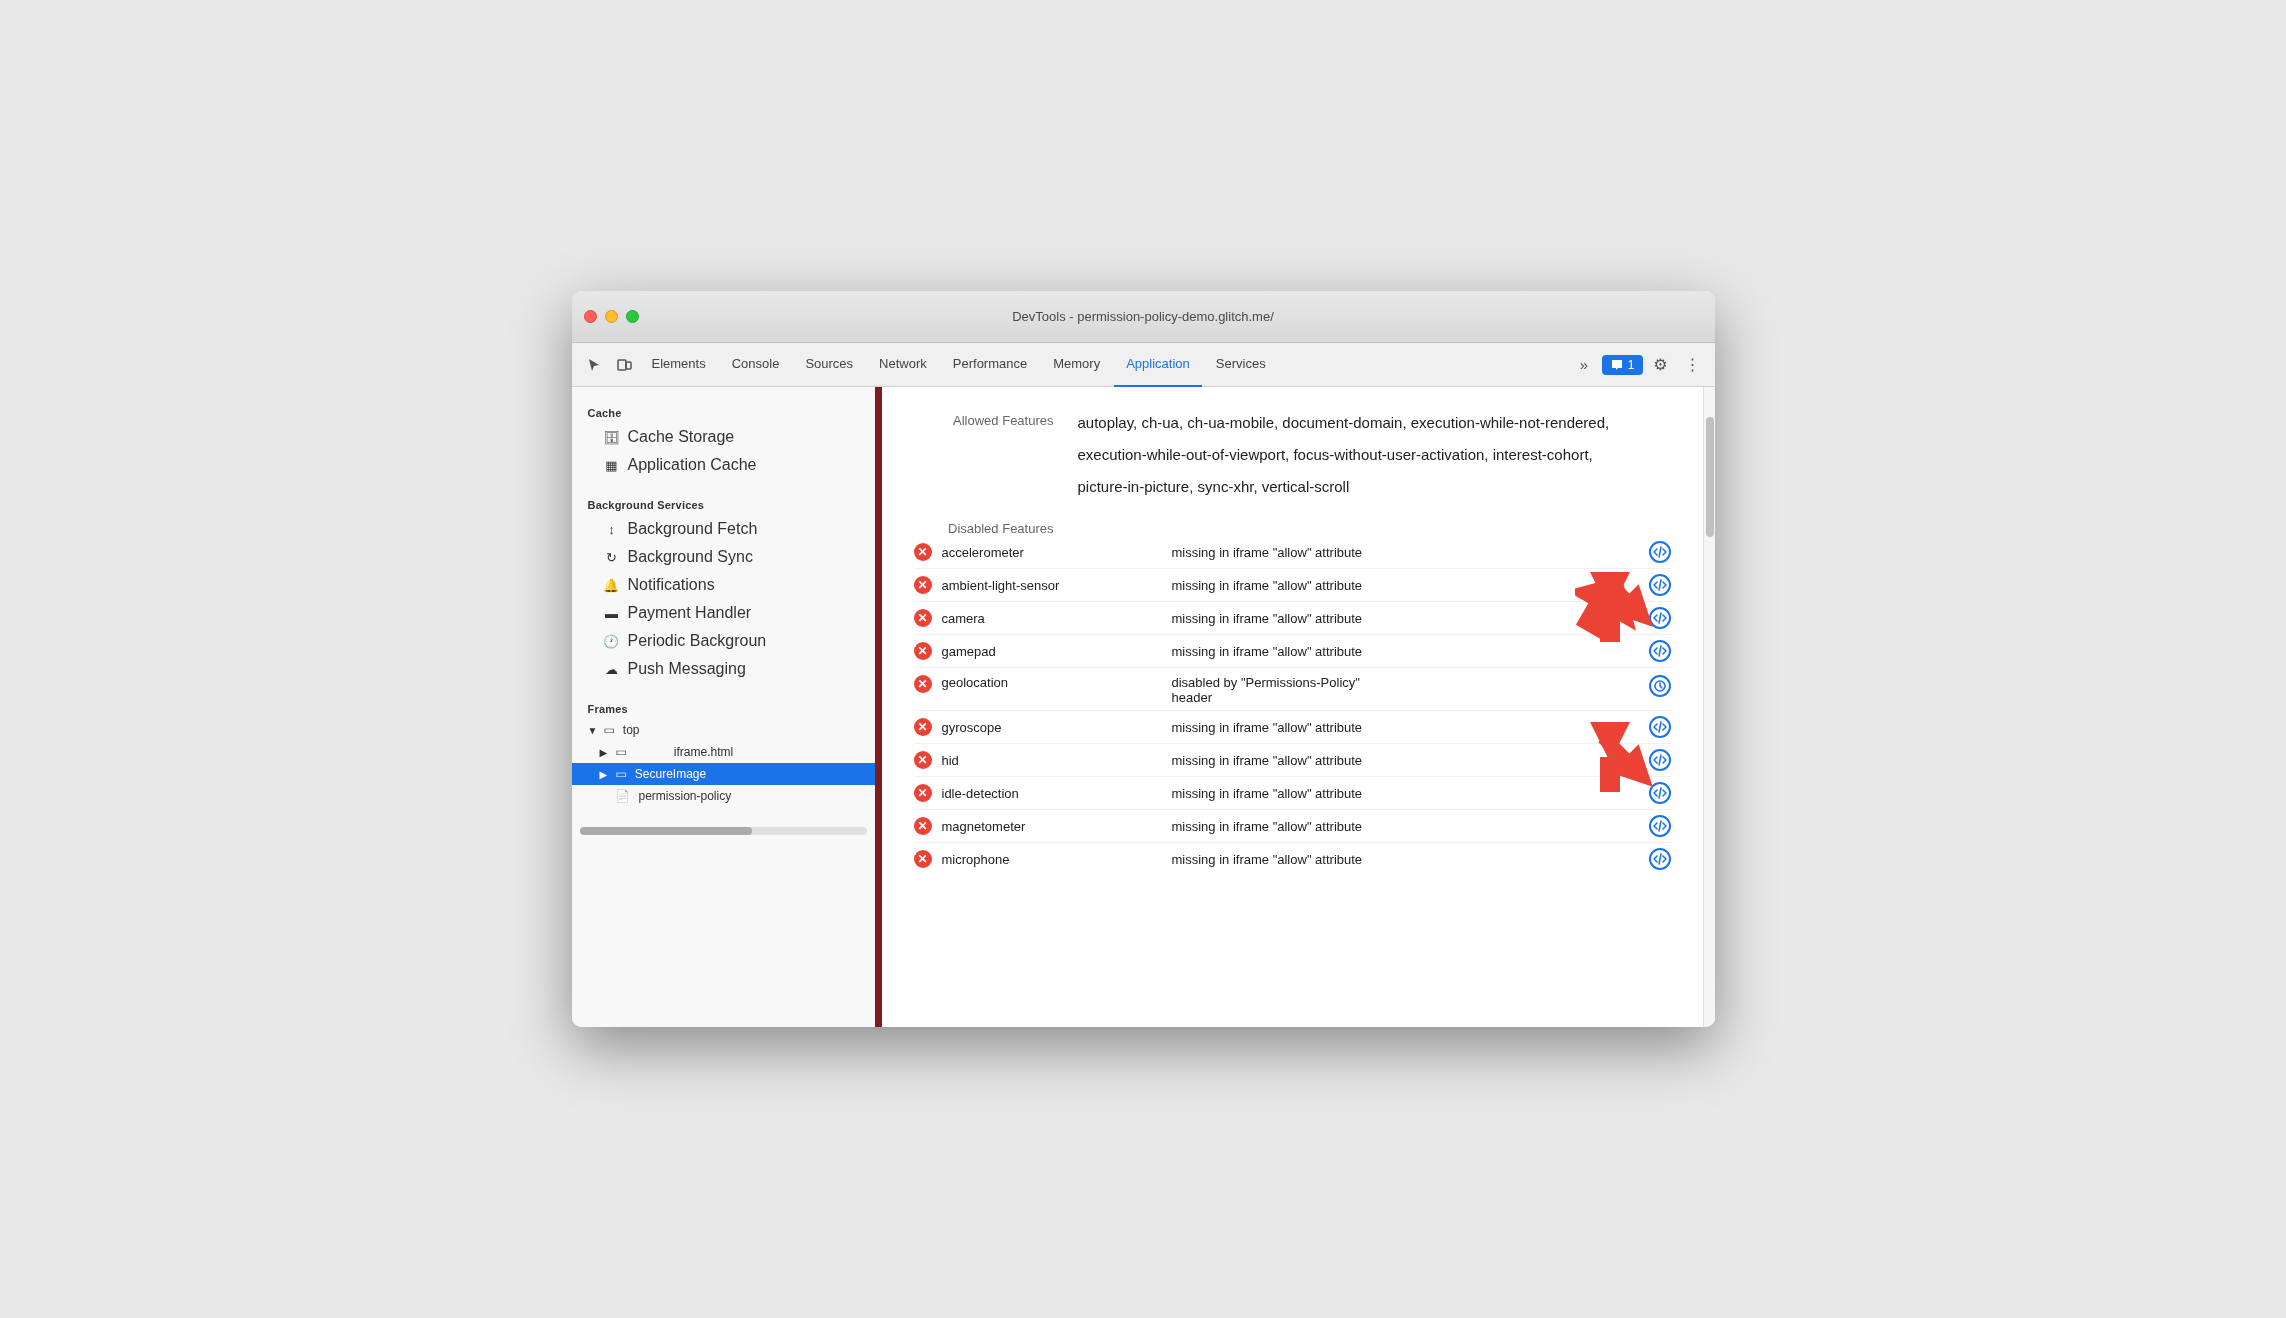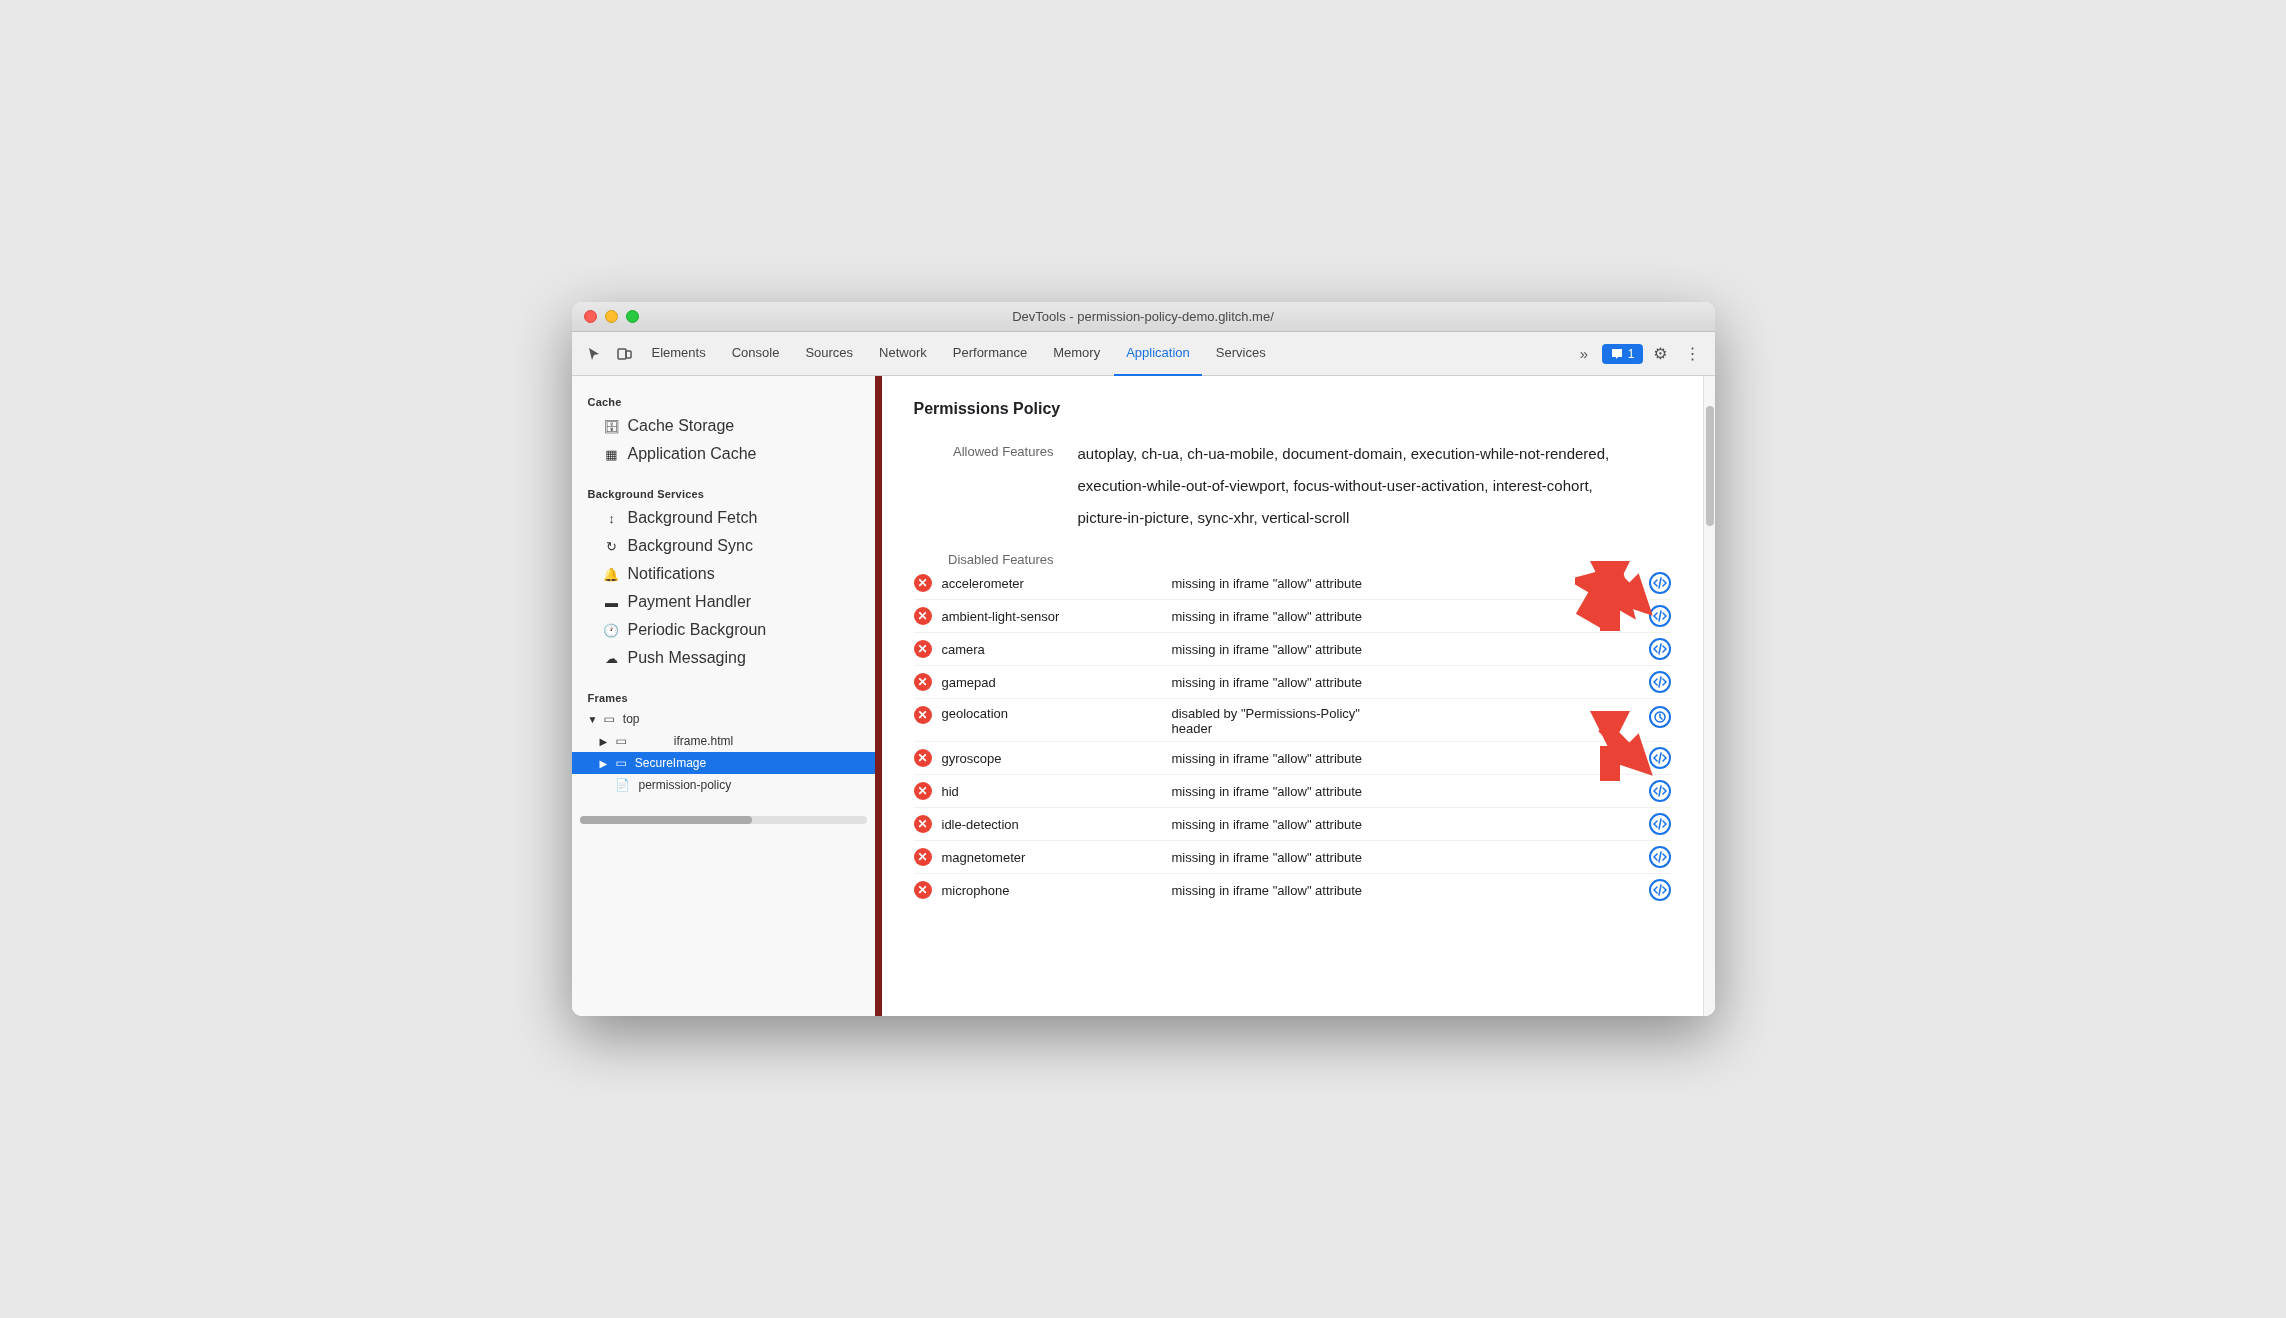--- a/index.html
+++ b/index.html
@@ -14,21 +14,21 @@
     }
     .window {
       width: 1143px;
       background: #f5f5f5;
       border-radius: 10px;
       box-shadow: 0 20px 60px rgba(0,0,0,0.4);
       overflow: hidden;
     }
     .titlebar {
       background: linear-gradient(180deg, #e8e8e8 0%, #d8d8d8 100%);
-      height: 30px;
+      height: 52px;
       display: flex;
       align-items: center;
       padding: 0 12px;
       border-bottom: 1px solid #c0c0c0;
       position: relative;
     }
     .traffic-lights {
       display: flex;
       gap: 8px;
       align-items: center;
@@ -417,21 +417,20 @@
           </svg>
         </div>
 
         <div style="position:absolute; right:48px; top:330px; pointer-events:none;">
           <svg width="80" height="80" viewBox="0 0 80 80">
             <polygon points="15,5 55,5 35,45" fill="#ea4335"></polygon>
             <rect x="25" y="40" width="20" height="35" fill="#ea4335"></rect>
           </svg>
         </div>
 
-        <div class="panel-title">Permissions Policy</div>
 
         <div class="policy-row">
           <div class="policy-label">Allowed Features</div>
           <div class="policy-value">
             <div>autoplay, ch-ua, ch-ua-mobile, document-domain, execution-while-not-rendered,</div>
             <div style="margin-top:8px;">execution-while-out-of-viewport, focus-without-user-activation, interest-cohort,</div>
             <div style="margin-top:8px;">picture-in-picture, sync-xhr, vertical-scroll</div>
           </div>
         </div>
 

